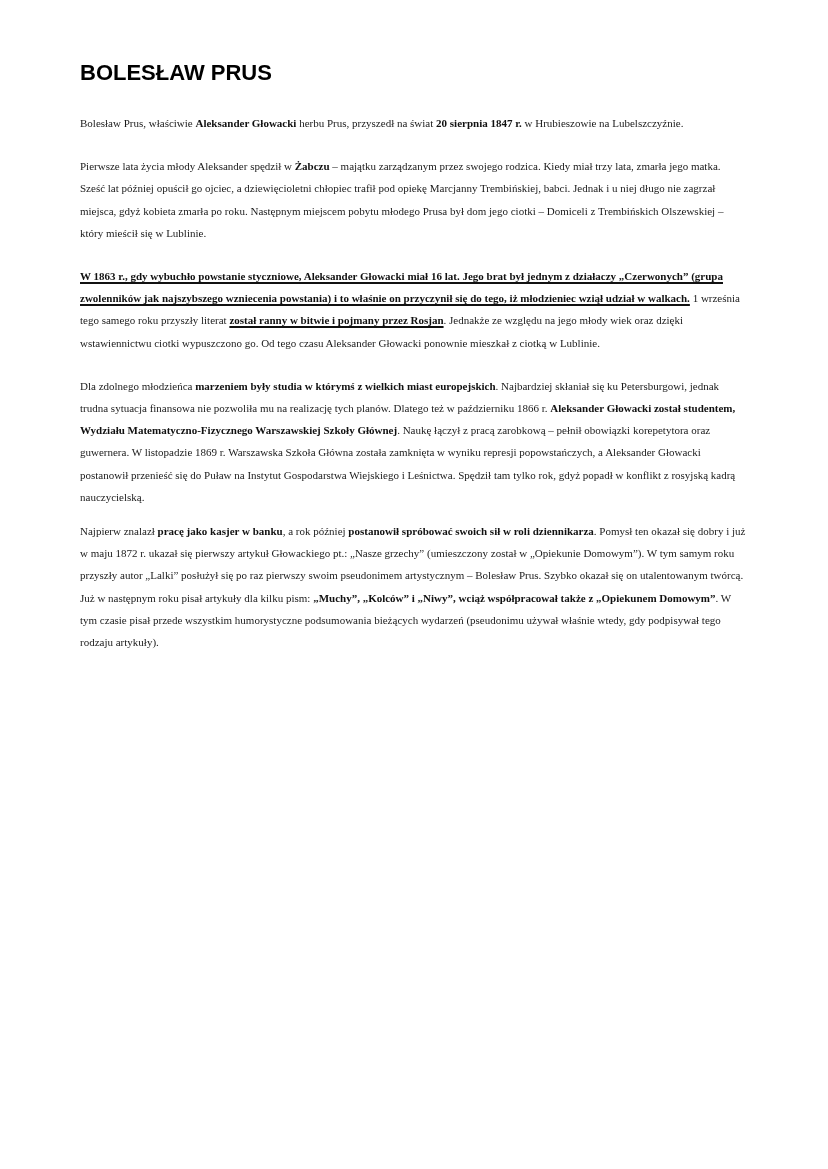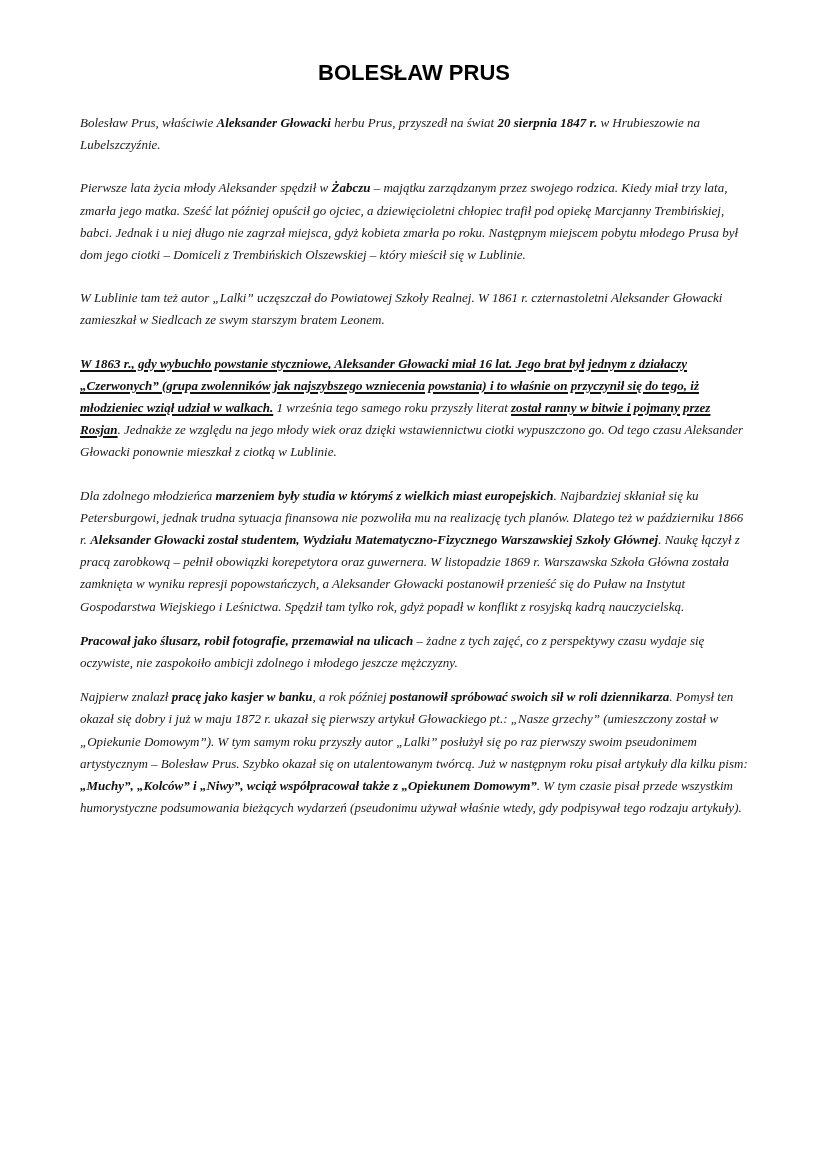--- a/index.html
+++ b/index.html
@@ -17,47 +17,43 @@
     .page {
       position: absolute;
       left: 80px;
       top: 58px;
       width: 668px;
     }
     .title {
       font-family: "Liberation Sans", sans-serif;
       font-weight: bold;
       font-size: 22px;
-      text-align: center;
       line-height: 30px;
       margin: 0 0 24px 0;
       color: #000;
     }
     .title div { display: block; }
     p {
       font-family: "Liberation Serif", serif;
-      font-size: 13px;
+      font-size: 11px;
       line-height: 22.2px;
       margin: 0 0 21px 0;
       color: #1a1a1a;
-      font-style: italic;
     }
     p.tight { margin-bottom: 12px; }
     b { font-weight: bold; color: #111; }
     u { text-decoration: underline; text-decoration-thickness: 1.5px; text-underline-offset: 2px; }
   </style>
 </head>
 <body>
 
 <div class="page">
   <div class="title">
     <div>BOLESŁAW PRUS</div>
   </div>
   <div id="body-text">
       <p><span>Bolesław Prus, właściwie </span><b>Aleksander Głowacki</b><span> herbu Prus, przyszedł na świat </span><b>20 sierpnia 1847 r.</b><span> w Hrubieszowie na Lubelszczyźnie.</span></p>
       <p><span>Pierwsze lata życia młody Aleksander spędził w </span><b>Żabczu</b><span> – majątku zarządzanym przez swojego rodzica. Kiedy miał trzy lata, zmarła jego matka. Sześć lat później opuścił go ojciec, a dziewięcioletni chłopiec trafił pod opiekę Marcjanny Trembińskiej, babci. Jednak i u niej długo nie zagrzał miejsca, gdyż kobieta zmarła po roku. Następnym miejscem pobytu młodego Prusa był dom jego ciotki – Domiceli z Trembińskich Olszewskiej – który mieścił się w Lublinie.</span></p>
-      <p><span>W Lublinie tam też autor „Lalki” uczęszczał do Powiatowej Szkoły Realnej. W 1861 r. czternastoletni Aleksander Głowacki zamieszkał w Siedlcach ze swym starszym bratem Leonem.</span></p>
       <p><b><u>W 1863 r., gdy wybuchło powstanie styczniowe, Aleksander Głowacki miał 16 lat. Jego brat był jednym z działaczy „Czerwonych” (grupa zwolenników jak najszybszego wzniecenia powstania) i to właśnie on przyczynił się do tego, iż młodzieniec wziął udział w walkach.</u></b><span> 1 września tego samego roku przyszły literat </span><b><u>został ranny w bitwie i pojmany przez Rosjan</u></b><span>. Jednakże ze względu na jego młody wiek oraz dzięki wstawiennictwu ciotki wypuszczono go. Od tego czasu Aleksander Głowacki ponownie mieszkał z ciotką w Lublinie.</span></p>
       <p class="tight"><span>Dla zdolnego młodzieńca </span><b>marzeniem były studia w którymś z wielkich miast europejskich</b><span>. Najbardziej skłaniał się ku Petersburgowi, jednak trudna sytuacja finansowa nie pozwoliła mu na realizację tych planów. Dlatego też w październiku 1866 r. </span><b>Aleksander Głowacki został studentem, Wydziału Matematyczno-Fizycznego Warszawskiej Szkoły Głównej</b><span>. Naukę łączył z pracą zarobkową – pełnił obowiązki korepetytora oraz guwernera. W listopadzie 1869 r. Warszawska Szkoła Główna została zamknięta w wyniku represji popowstańczych, a Aleksander Głowacki postanowił przenieść się do Puław na Instytut Gospodarstwa Wiejskiego i Leśnictwa. Spędził tam tylko rok, gdyż popadł w konflikt z rosyjską kadrą nauczycielską.</span></p>
-      <p class="tight"><b>Pracował jako ślusarz, robił fotografie, przemawiał na ulicach</b><span> – żadne z tych zajęć, co z perspektywy czasu wydaje się oczywiste, nie zaspokoiło ambicji zdolnego i młodego jeszcze mężczyzny.</span></p>
       <p><span>Najpierw znalazł </span><b>pracę jako kasjer w banku</b><span>, a rok później </span><b>postanowił spróbować swoich sił w roli dziennikarza</b><span>. Pomysł ten okazał się dobry i już w maju 1872 r. ukazał się pierwszy artykuł Głowackiego pt.: „Nasze grzechy” (umieszczony został w „Opiekunie Domowym”). W tym samym roku przyszły autor „Lalki” posłużył się po raz pierwszy swoim pseudonimem artystycznym – Bolesław Prus. Szybko okazał się on utalentowanym twórcą. Już w następnym roku pisał artykuły dla kilku pism: </span><b>„Muchy”, „Kolców” i „Niwy”, wciąż współpracował także z „Opiekunem Domowym”</b><span>. W tym czasie pisał przede wszystkim humorystyczne podsumowania bieżących wydarzeń (pseudonimu używał właśnie wtedy, gdy podpisywał tego rodzaju artykuły).</span></p>
     </div>
 </div>
 
 </body></html>

